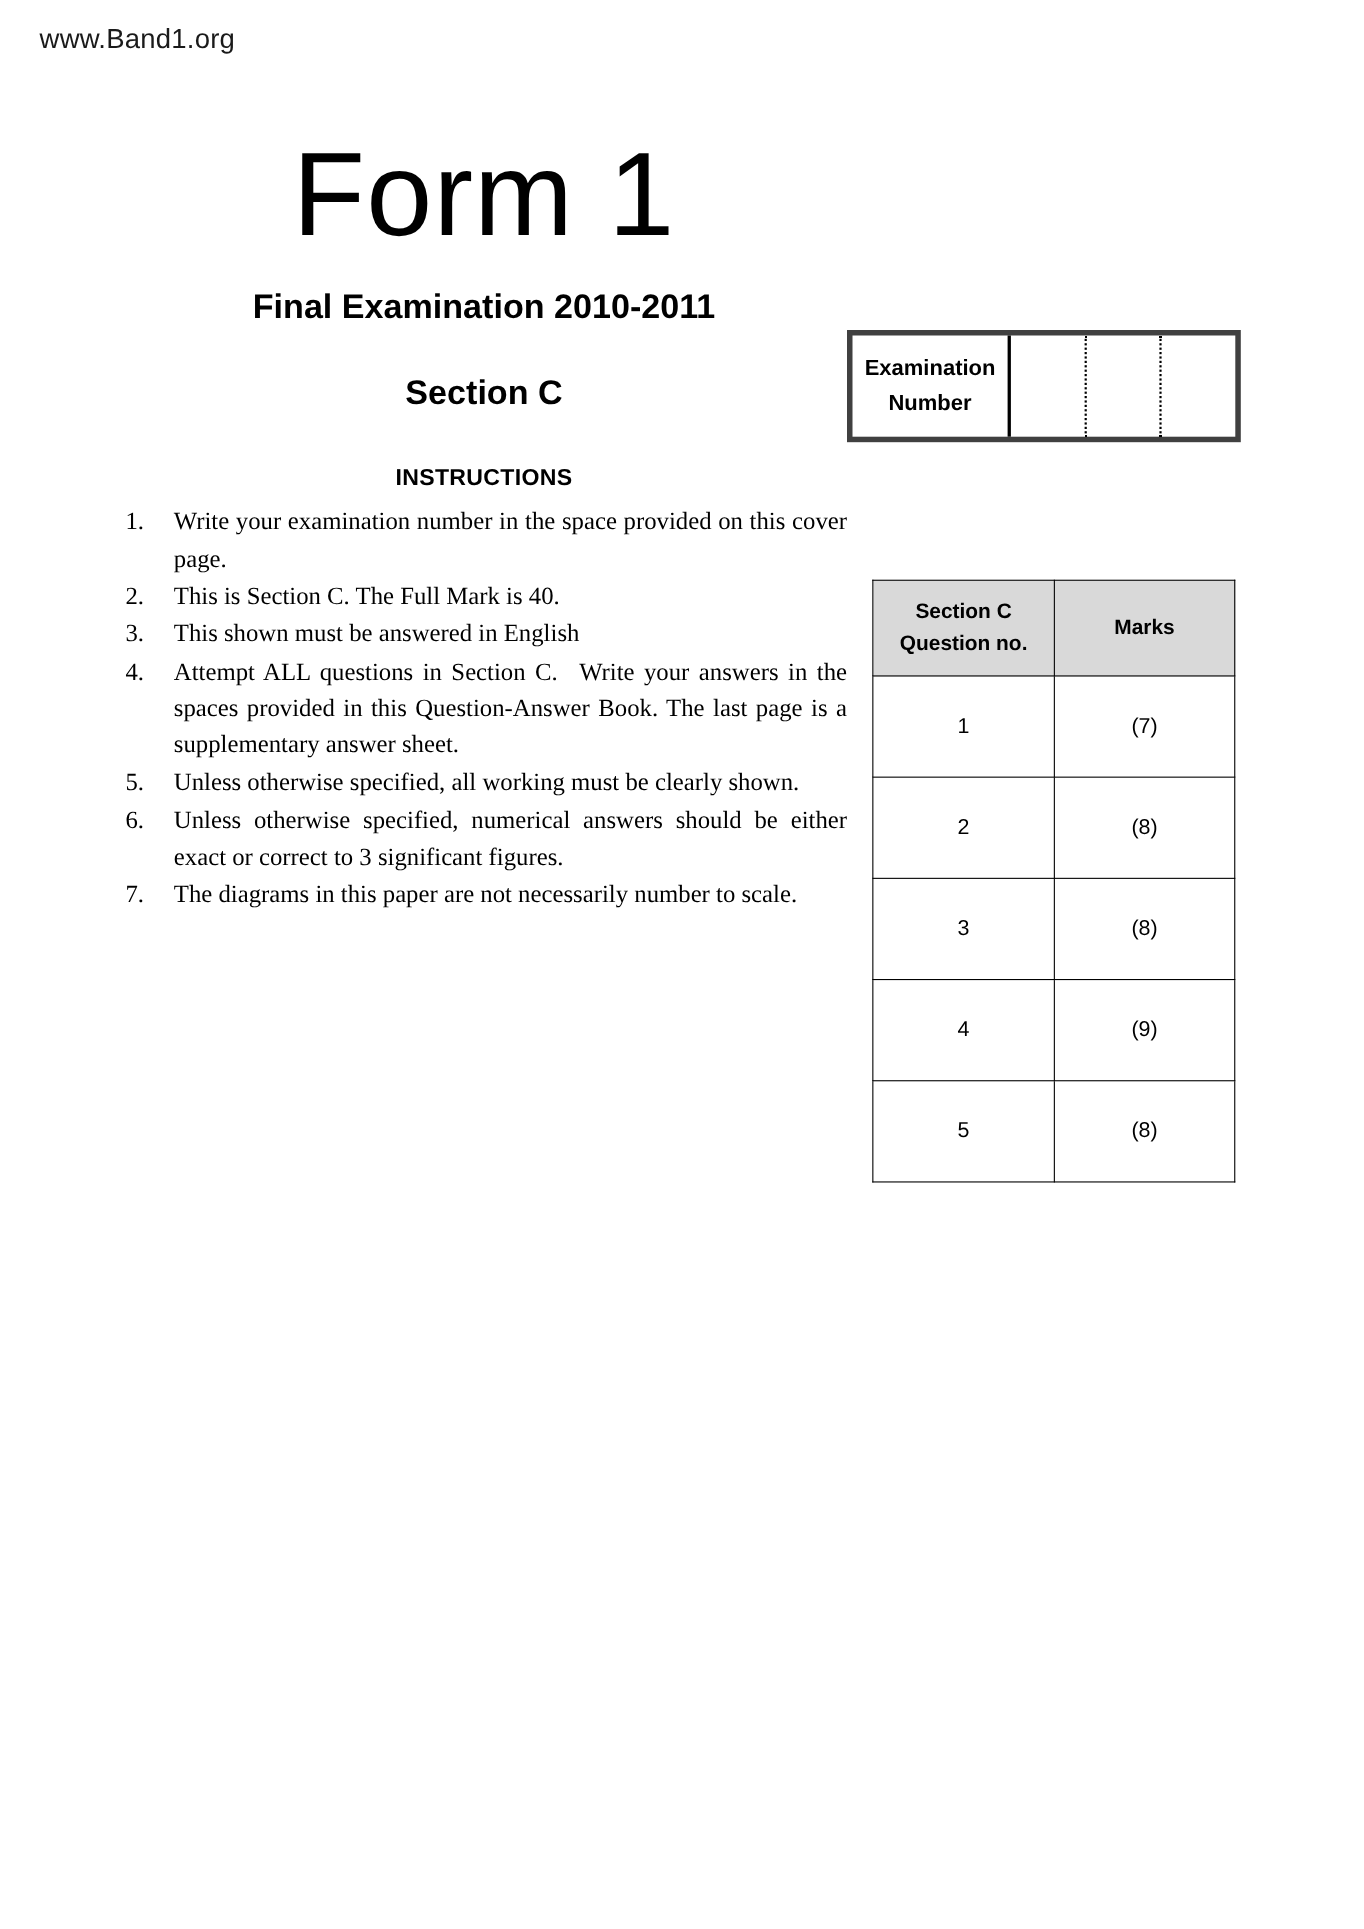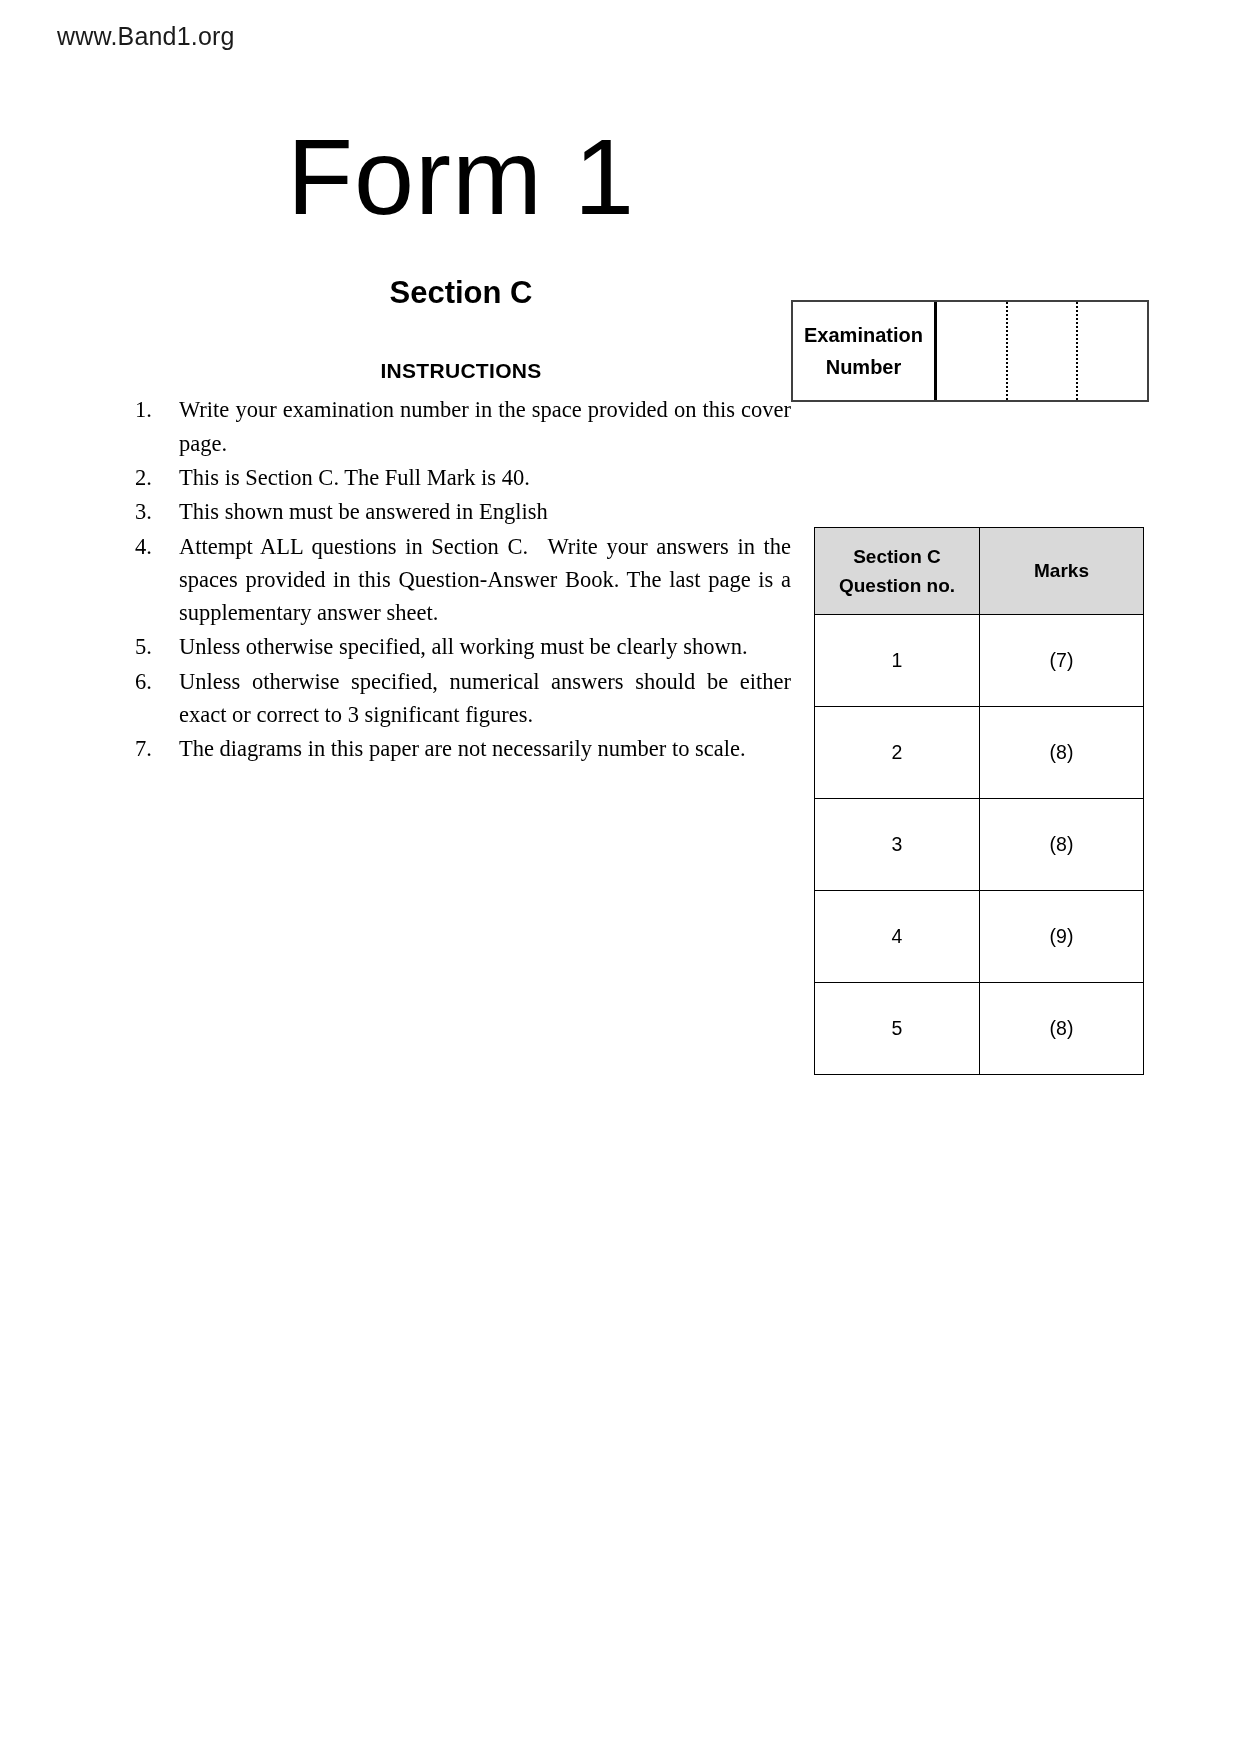--- a/index.html
+++ b/index.html
@@ -11,21 +11,20 @@
     width: 1240px;
     height: 1754px;
     position: relative;
     font-family: "Liberation Serif", serif;
     color: #000000;
     overflow: hidden;
   }
   .page {
     position: absolute;
     inset: 0;
-    margin-left: 21px;
   }
   .watermark {
     position: absolute;
     left: 36px;
     top: 22px;
     font-family: "Liberation Sans", sans-serif;
     font-size: 25px;
     color: #1a1a1a;
     letter-spacing: 0.2px;
   }
@@ -103,21 +102,21 @@
     display: block;
   }
 
   
   .exam-no-box {
     position: absolute;
     left: 770px;
     top: 300px;
     width: 358px;
     height: 102px;
-    border: 2px solid #404040;
+    border: 5px solid #404040;
     box-sizing: border-box;
     display: flex;
   }
   .exam-no-label {
     width: 144px;
     border-right: 3px solid #000;
     box-sizing: border-box;
     font-family: "Liberation Sans", sans-serif;
     font-weight: bold;
     font-size: 20px;
@@ -174,20 +173,21 @@
 </style>
 </head>
 <body>
 
 <div class="page">
 
   <div class="watermark">www.Band1.org</div>
 
   <div class="left-col">
     <h1 class="form-title">Form 1</h1>
+    <p class="sub sub-exam">Final Examination 2010-2011</p>
     <p class="sub sub-section">Section C</p>
 
     <div class="instructions-head">INSTRUCTIONS</div>
 
     <ol class="instructions">
       <li>
         <span class="num">1.</span>
         <span class="txt">Write your examination number in the space provided on this cover page.</span>
       </li>
       <li>

